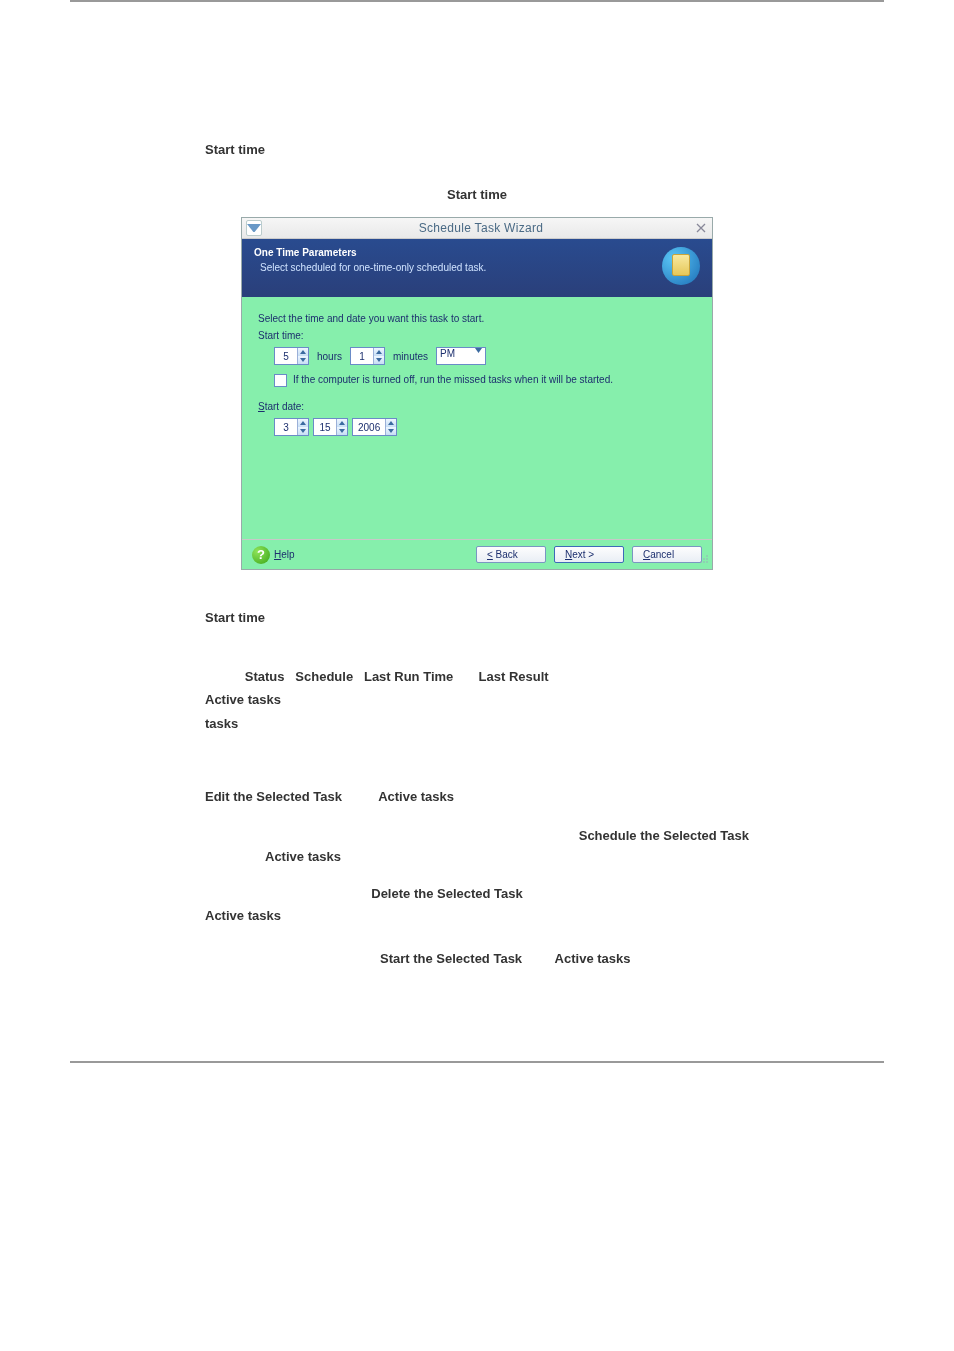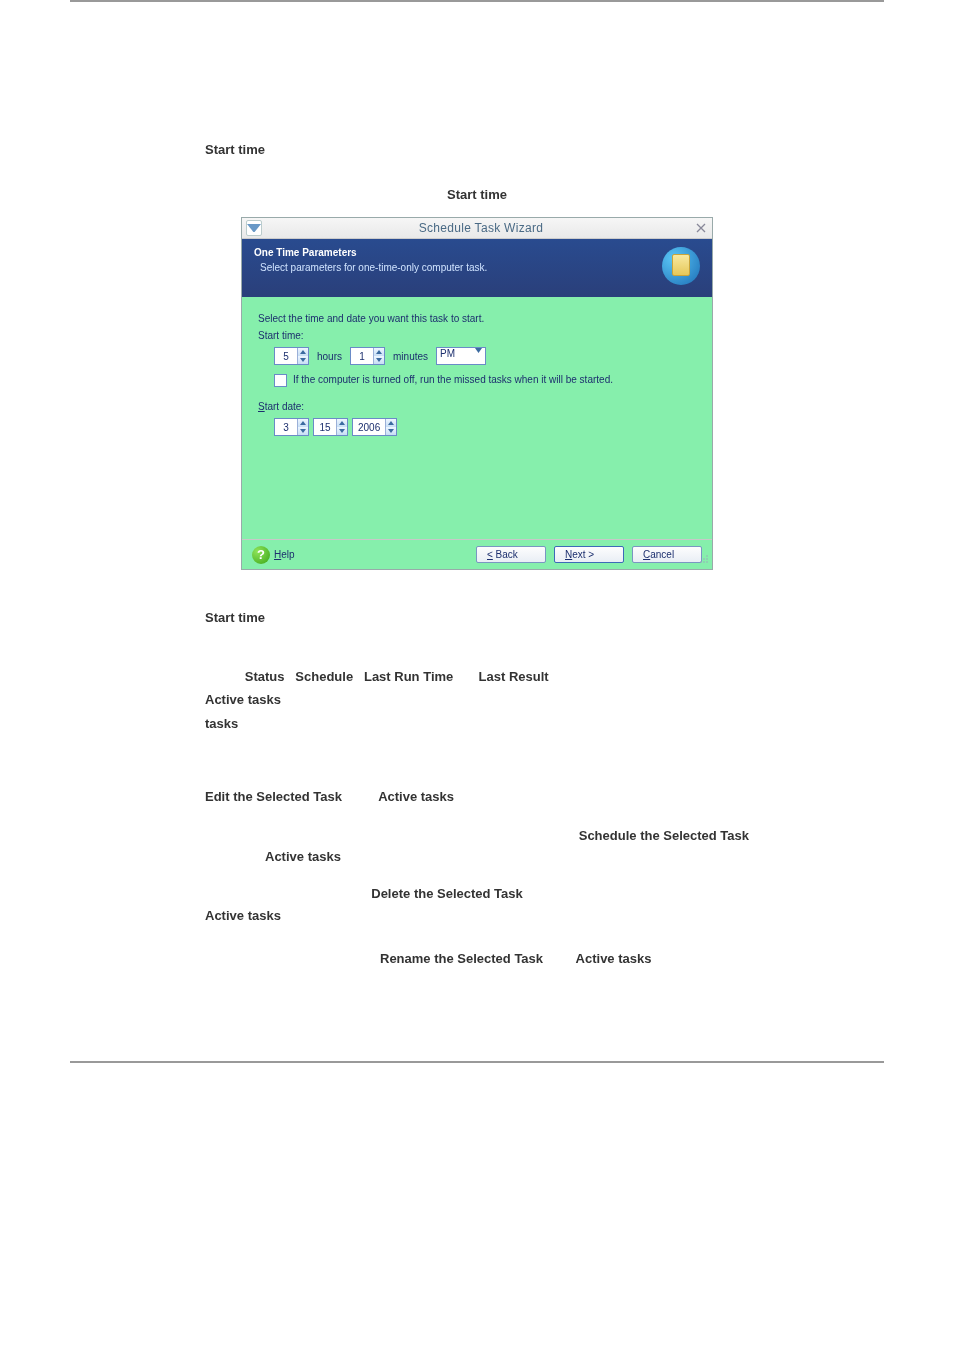--- a/index.html
+++ b/index.html
@@ -296,21 +296,21 @@
         <div class="close">
           <svg viewBox="0 0 10 10" width="10" height="10">
               <path d="M1 1 L9 9 M9 1 L1 9" stroke="#889" stroke-width="1.3"></path>
             </svg>
         </div>
       </div>
 
       <div class="dlg-header">
         <div class="h-text">
           <div class="h-title">One Time Parameters</div>
-          <div class="h-sub">Select parameters for one-time-only computer task.</div>
+          <div class="h-sub">Select scheduled for one-time-only scheduled task.</div>
         </div>
         <div class="h-icon"></div>
       </div>
 
       <div class="dlg-body">
         <p>Select the time and date you want this task to start.</p>
 
         <div class="field-label">Start time:</div>
         <div class="time-row">
           <div class="spin">
@@ -461,21 +461,21 @@
     </div>
 
     <div style="margin-top:14px; text-align:center; padding-right:60px;">
       <b>Delete the Selected Task</b>
     </div>
     <div style="margin-top:-2px;">
       <b>Active tasks</b>
     </div>
 
     <div style="margin-top:20px; margin-left:175px;">
-      <b>Rename the Selected Task</b>
+      <b>Start the Selected Task</b>
       &nbsp;&nbsp;&nbsp;&nbsp;&nbsp;&nbsp;&nbsp;
       <b>Active tasks</b>
     </div>
   </div>
 
 </div>
 
 <hr class="bottom-hr">
 
 </body></html>

